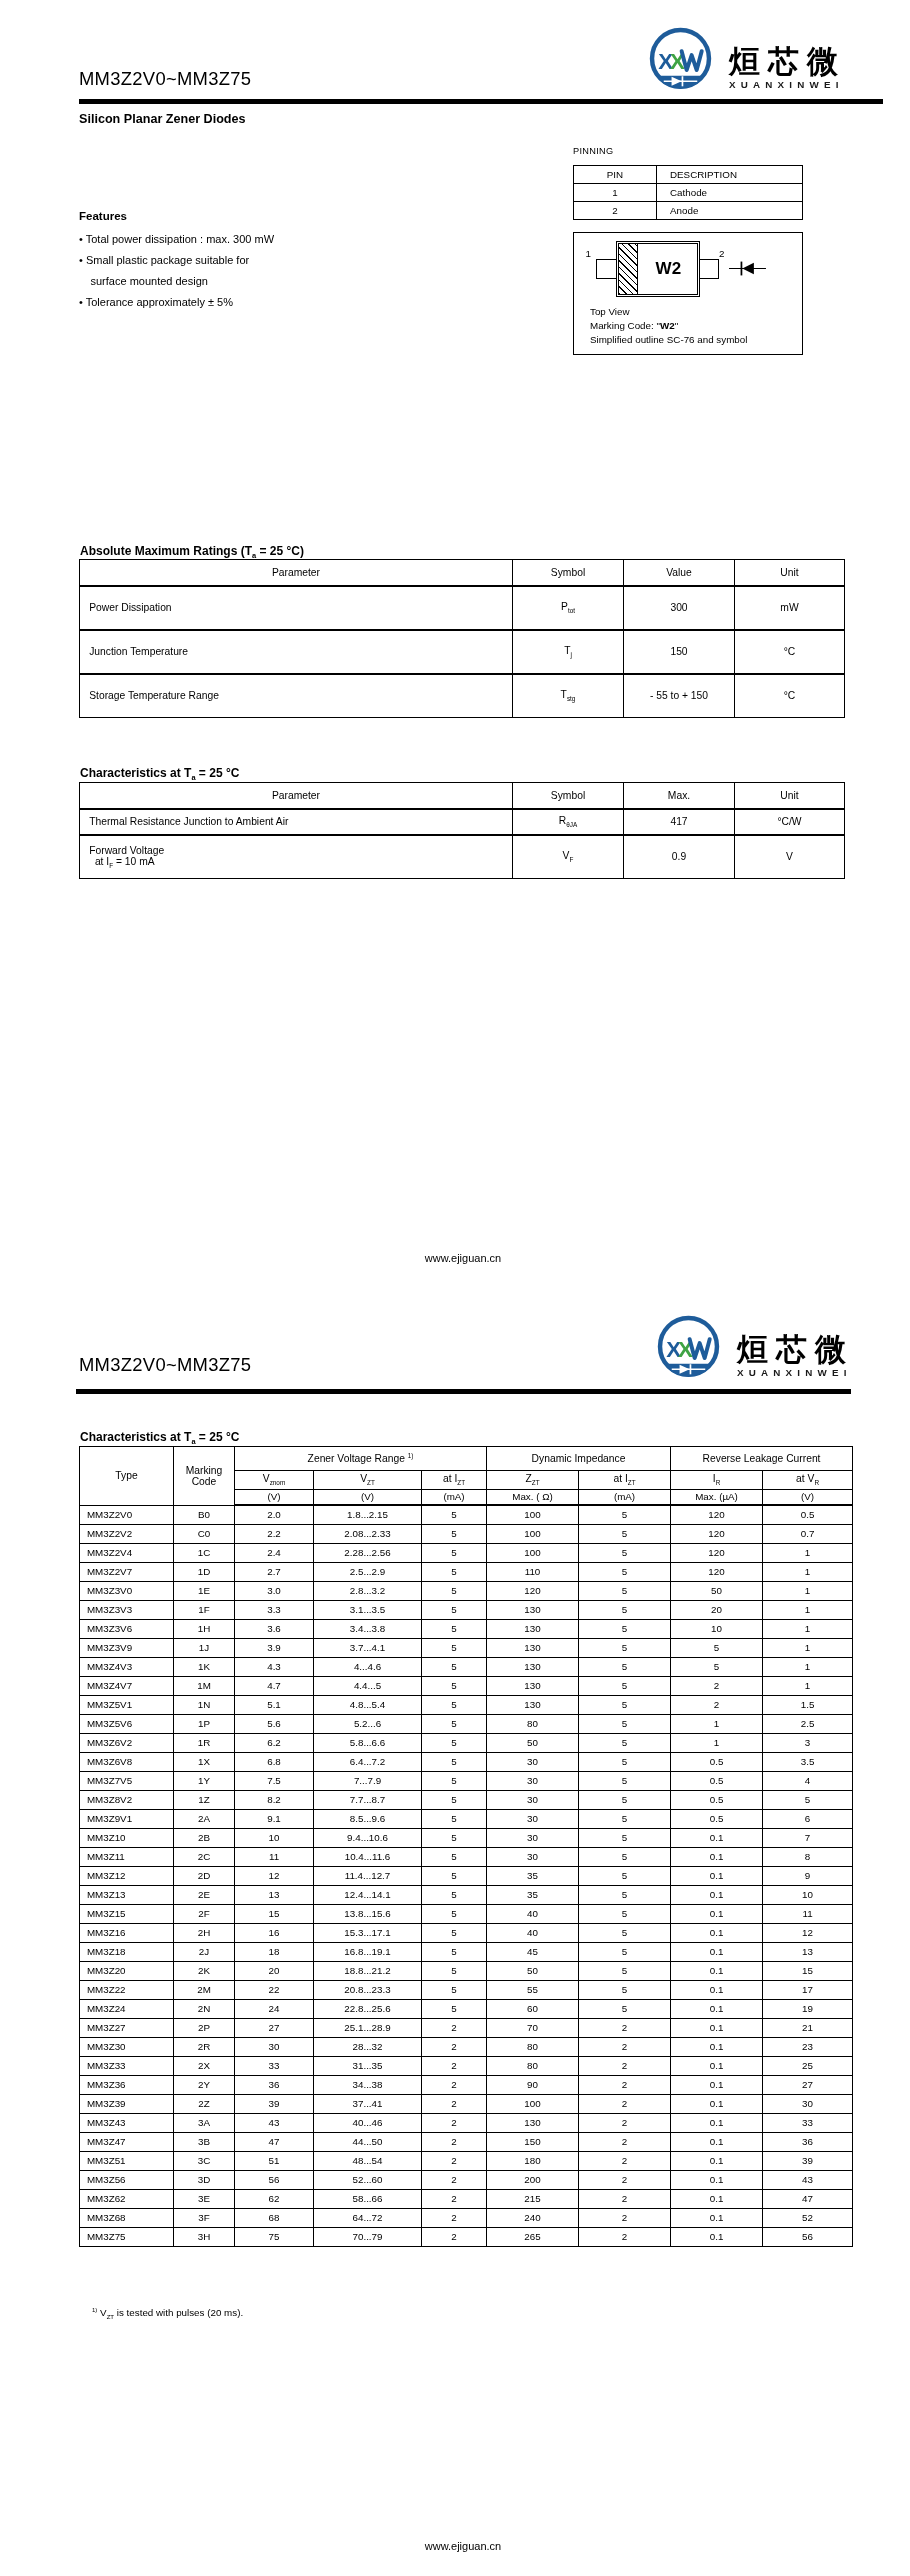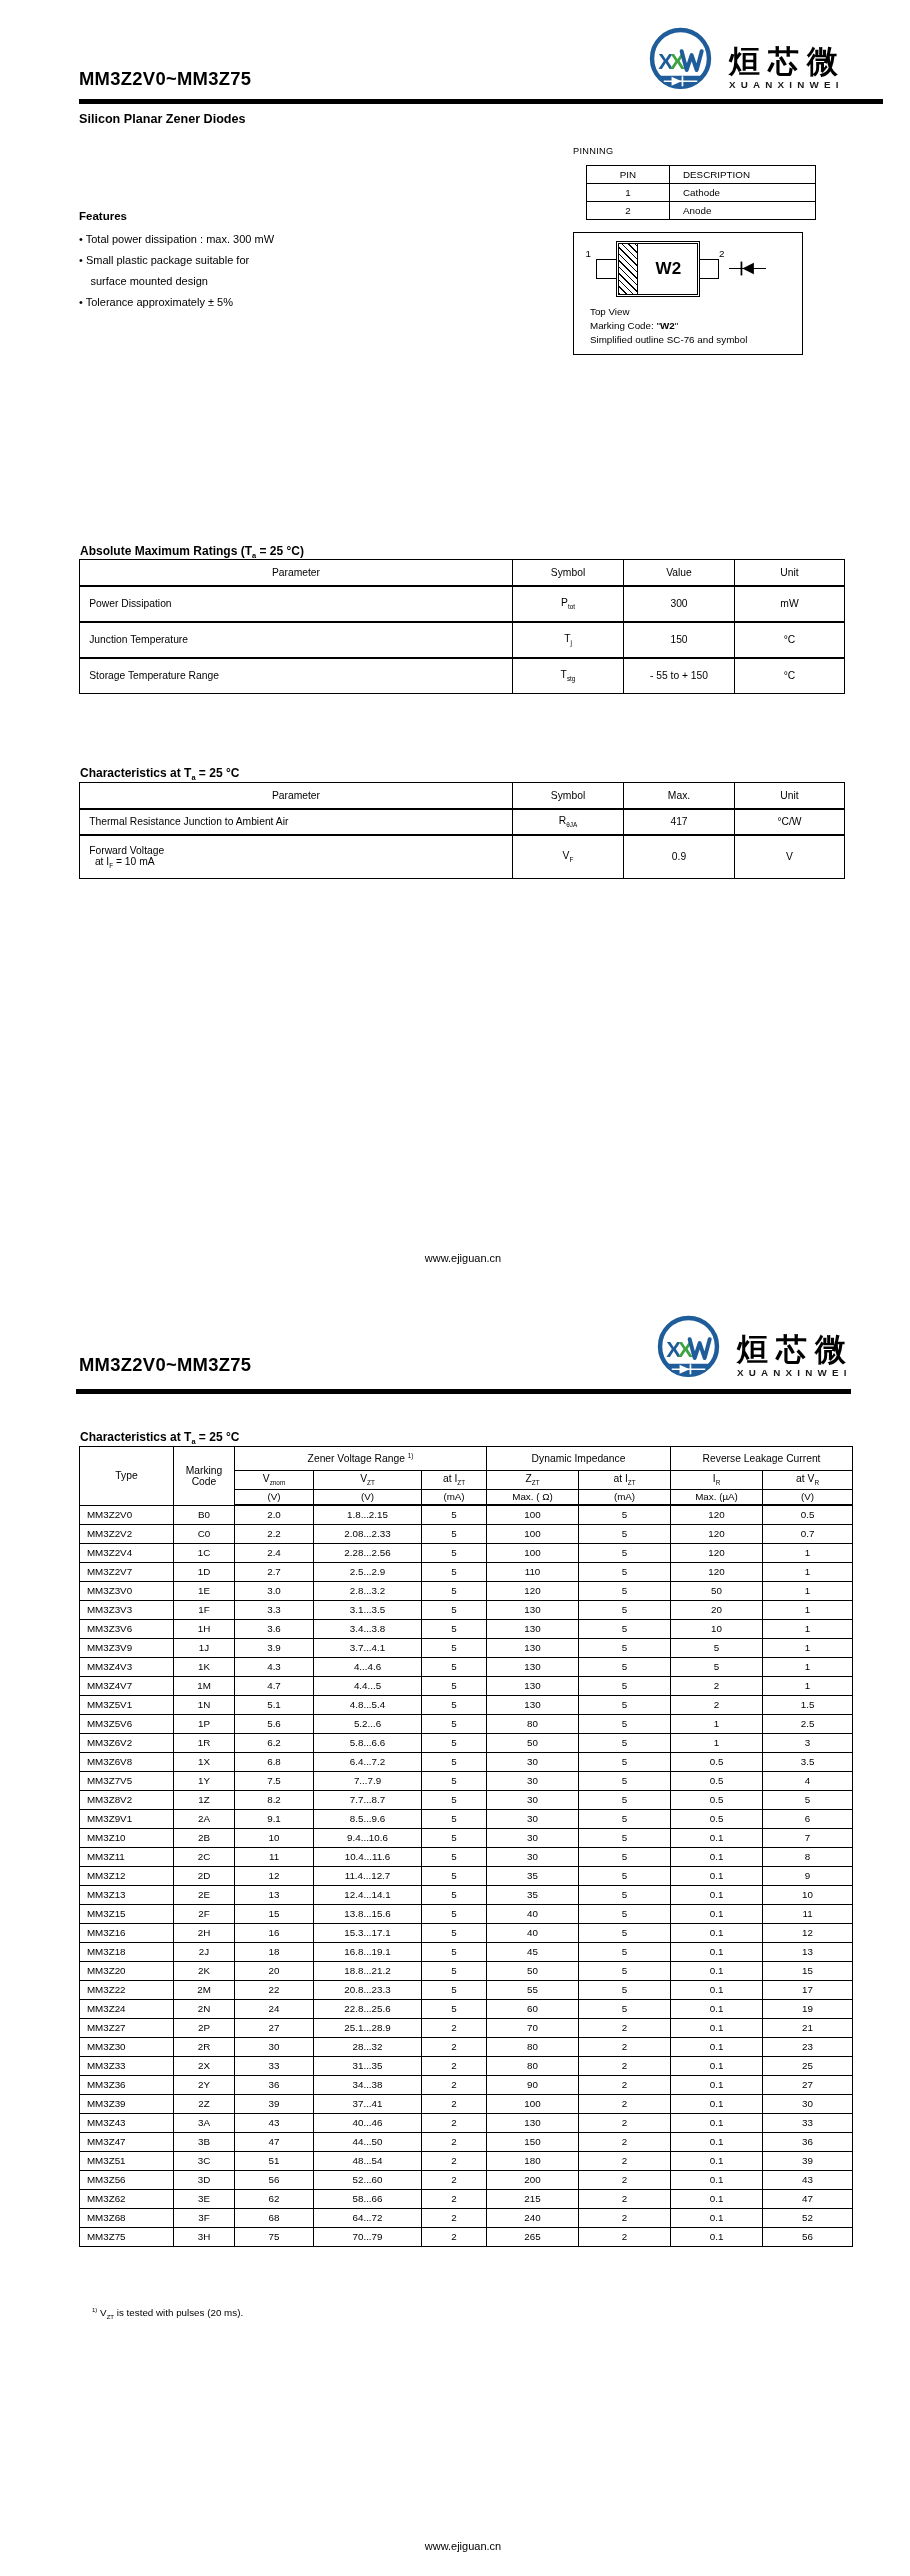--- a/index.html
+++ b/index.html
@@ -5,21 +5,21 @@
   * { margin:0; padding:0; box-sizing:border-box; }
   html,body { background:#ffffff; }
   body {
     width:910px; height:2576px; position:relative;
     color:#000; font-family:"Liberation Sans","DejaVu Sans",sans-serif;
     overflow:hidden;
   }
   .abs { position:absolute; }
 
   
-  .doc-title { font-size:18.4px; font-weight:bold; letter-spacing:0.3px; }
+  .doc-title { font-size:18.4px; font-weight:normal; letter-spacing:0.3px; }
   .rule { background:#000; }
   .subtitle { font-size:12.6px; font-weight:bold; }
   .section-heading { font-size:12px; font-weight:bold; }
   sub { font-size:0.62em; }
   sup { font-size:0.62em; }
 
   
   .logo { display:flex; align-items:flex-start; }
   .logo-mark { width:67px; height:67px; flex:0 0 auto; }
   .logo-text { margin-left:15px; padding-top:19.5px; }
@@ -52,21 +52,21 @@
   .pkg-lead-right { left:124px; width:20.7px; border-left:none; }
   .pkg-pin { position:absolute; top:15px; font-size:9.8px; }
   .pkg-pin1 { left:11.5px; } .pkg-pin2 { left:145px; }
   .pkg-diode { position:absolute; left:155px; top:28px; }
   .pkg-captions { position:absolute; left:16px; top:72px; font-size:9.8px; line-height:13.8px; }
 
   
   .spec-table { border-collapse:collapse; width:765px; background:#fff; table-layout:fixed; }
   .spec-table td { border:1.1px solid #000; font-size:10.3px; text-align:center; }
   .spec-table thead td { height:26px; border-bottom:2.9px double #000; }
-  .spec-table tbody td { height:36px; border-bottom:2.9px double #000; }
+  .spec-table tbody td { height:44px; border-bottom:2.9px double #000; }
   .spec-table tbody tr:last-child td { border-bottom:1.1px solid #000; }
   .spec-table td.param { text-align:left; padding-left:9.2px; }
   .char-table tbody tr:nth-child(1) td { height:26px; }
   .char-table tbody tr:nth-child(2) td { height:44px; }
   .param2 { padding-left:5.7px; }
 
   
   .big-table { border-collapse:collapse; width:772px; background:#fff; table-layout:fixed; border:1.7px solid #000; }
   .big-table td { border:0.6px solid #000; border-top-width:1.1px; border-bottom-width:1.1px;
     text-align:center; font-size:9.8px; }
@@ -102,21 +102,21 @@
     <div class="logo-cn">烜芯微</div>
     <div class="logo-latin">XUANXINWEI</div>
   </div>
 </div>
 
 <div class="abs doc-title" style="left:79px; top:68px;">MM3Z2V0~MM3Z75</div>
 <div class="abs rule" style="left:79px; top:99px; width:804px; height:4.6px;"></div>
 <div class="abs subtitle" style="left:79px; top:112px;">Silicon Planar Zener Diodes</div>
 
 <div class="abs pinning-label" style="left:573px; top:146px;">PINNING</div>
-<table class="abs pin-table" style="left:586px; top:165px;">
+<table class="abs pin-table" style="left:573px; top:165px;">
   <thead>
     <tr>
       <td>PIN</td>
       <td>DESCRIPTION</td>
     </tr>
   </thead>
   <tbody>
       <tr>
         <td>1</td>
         <td>Cathode</td>

